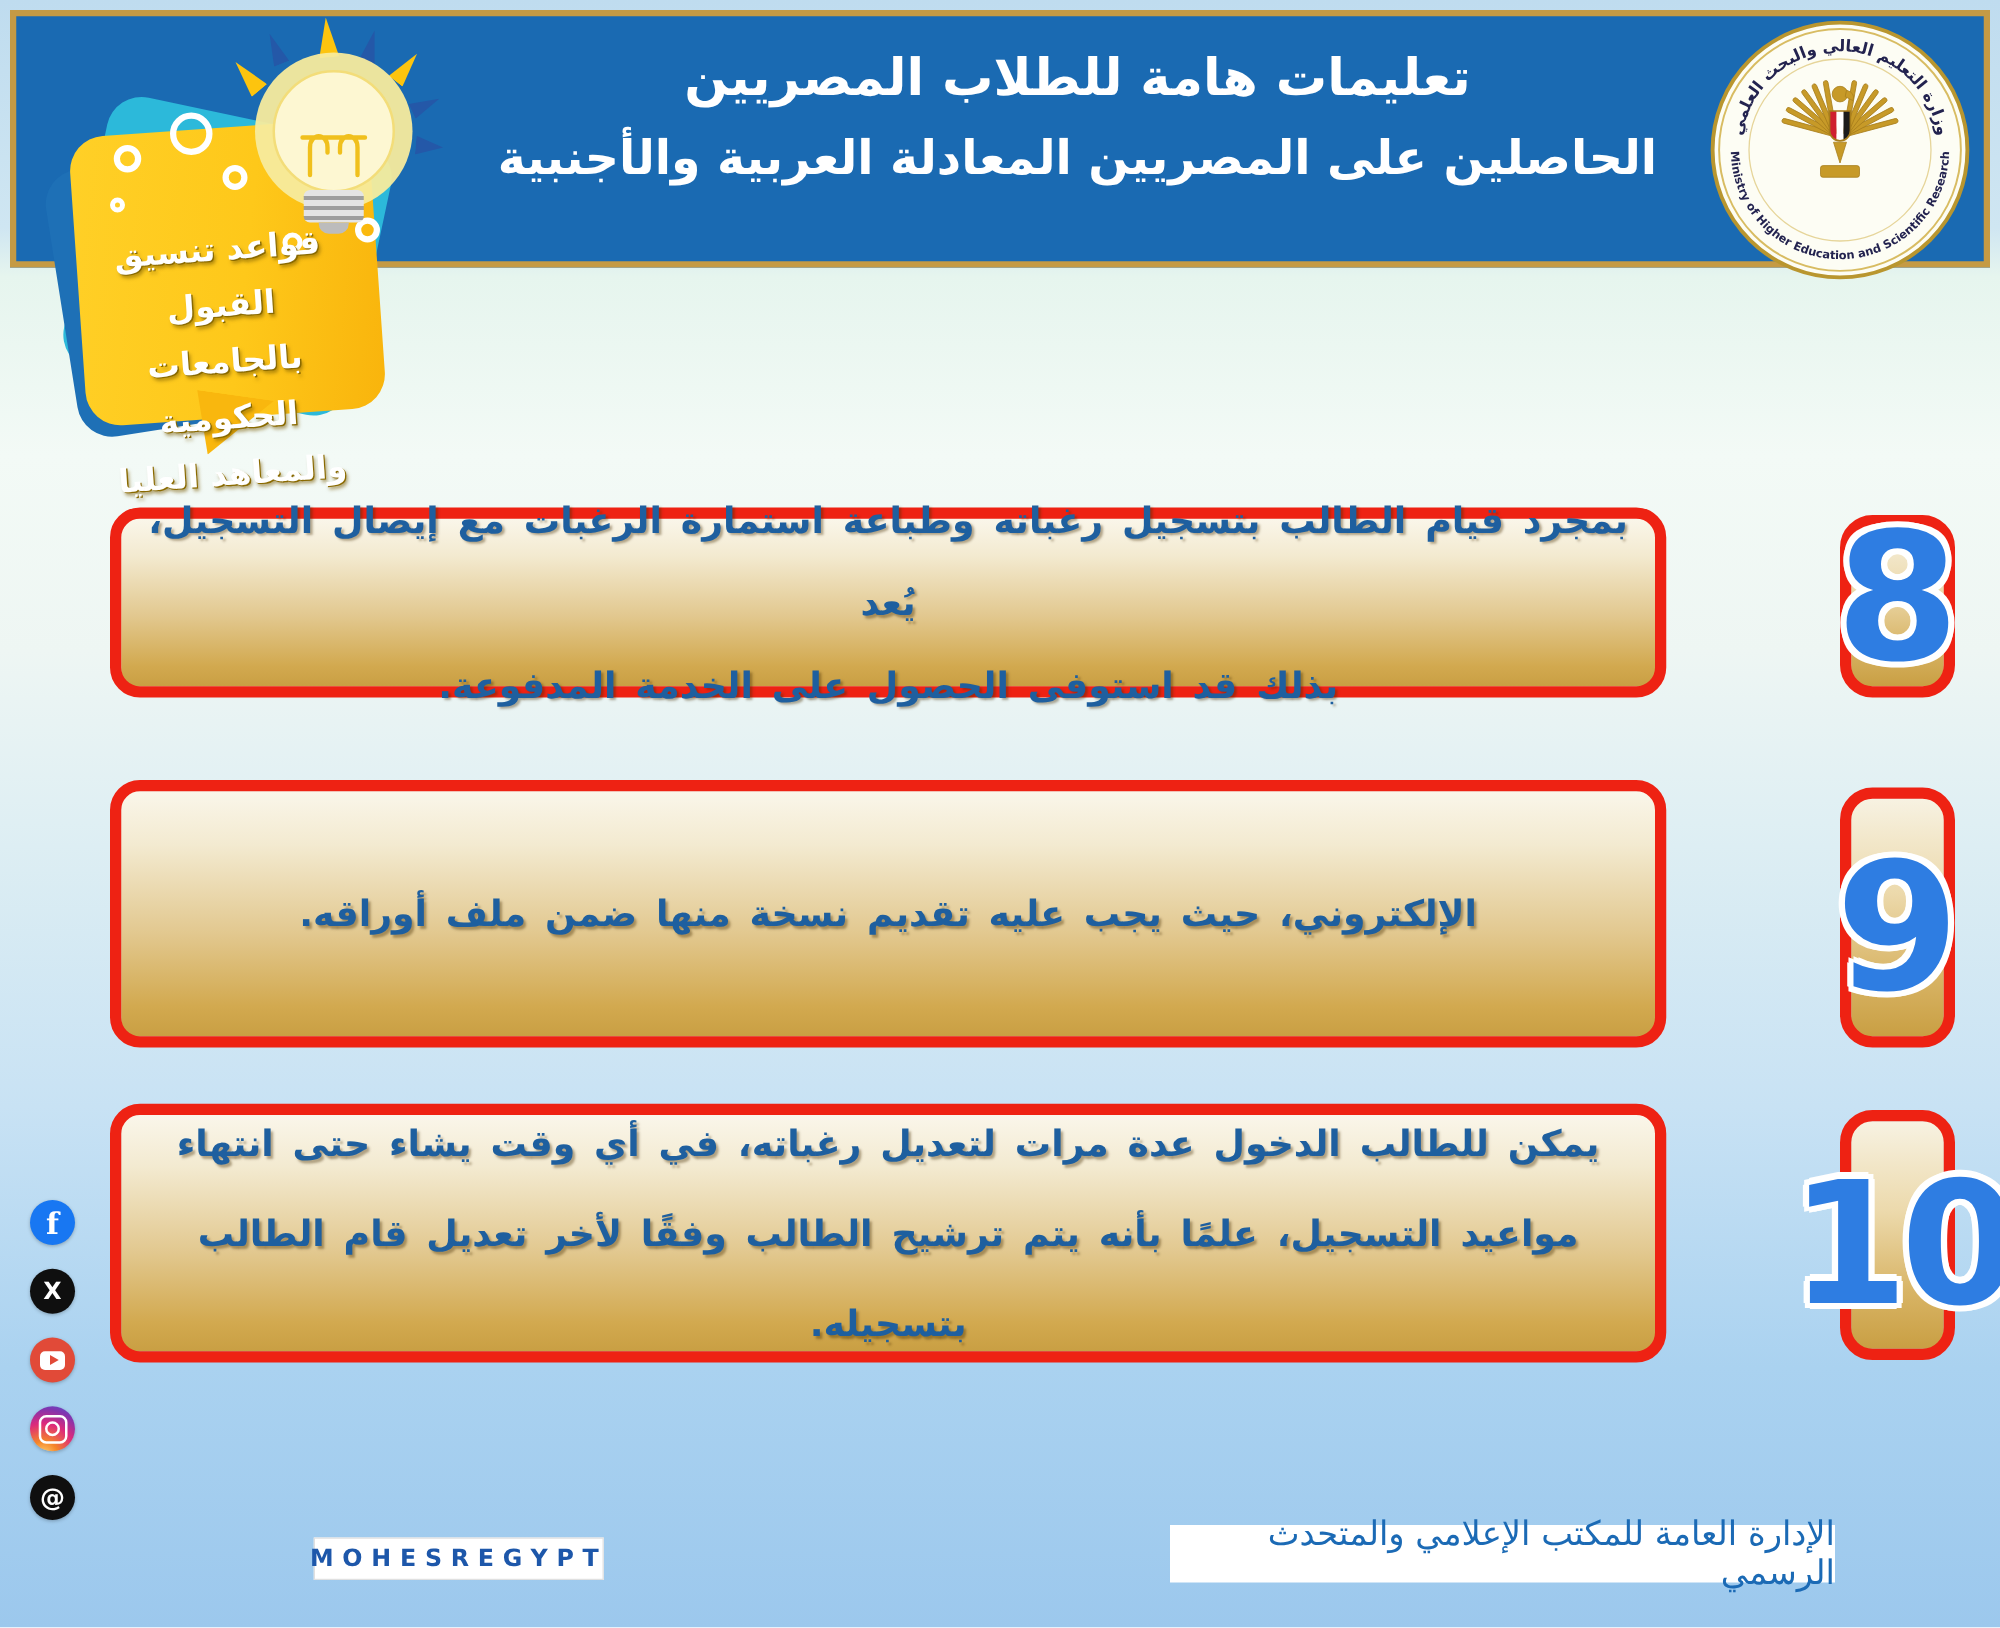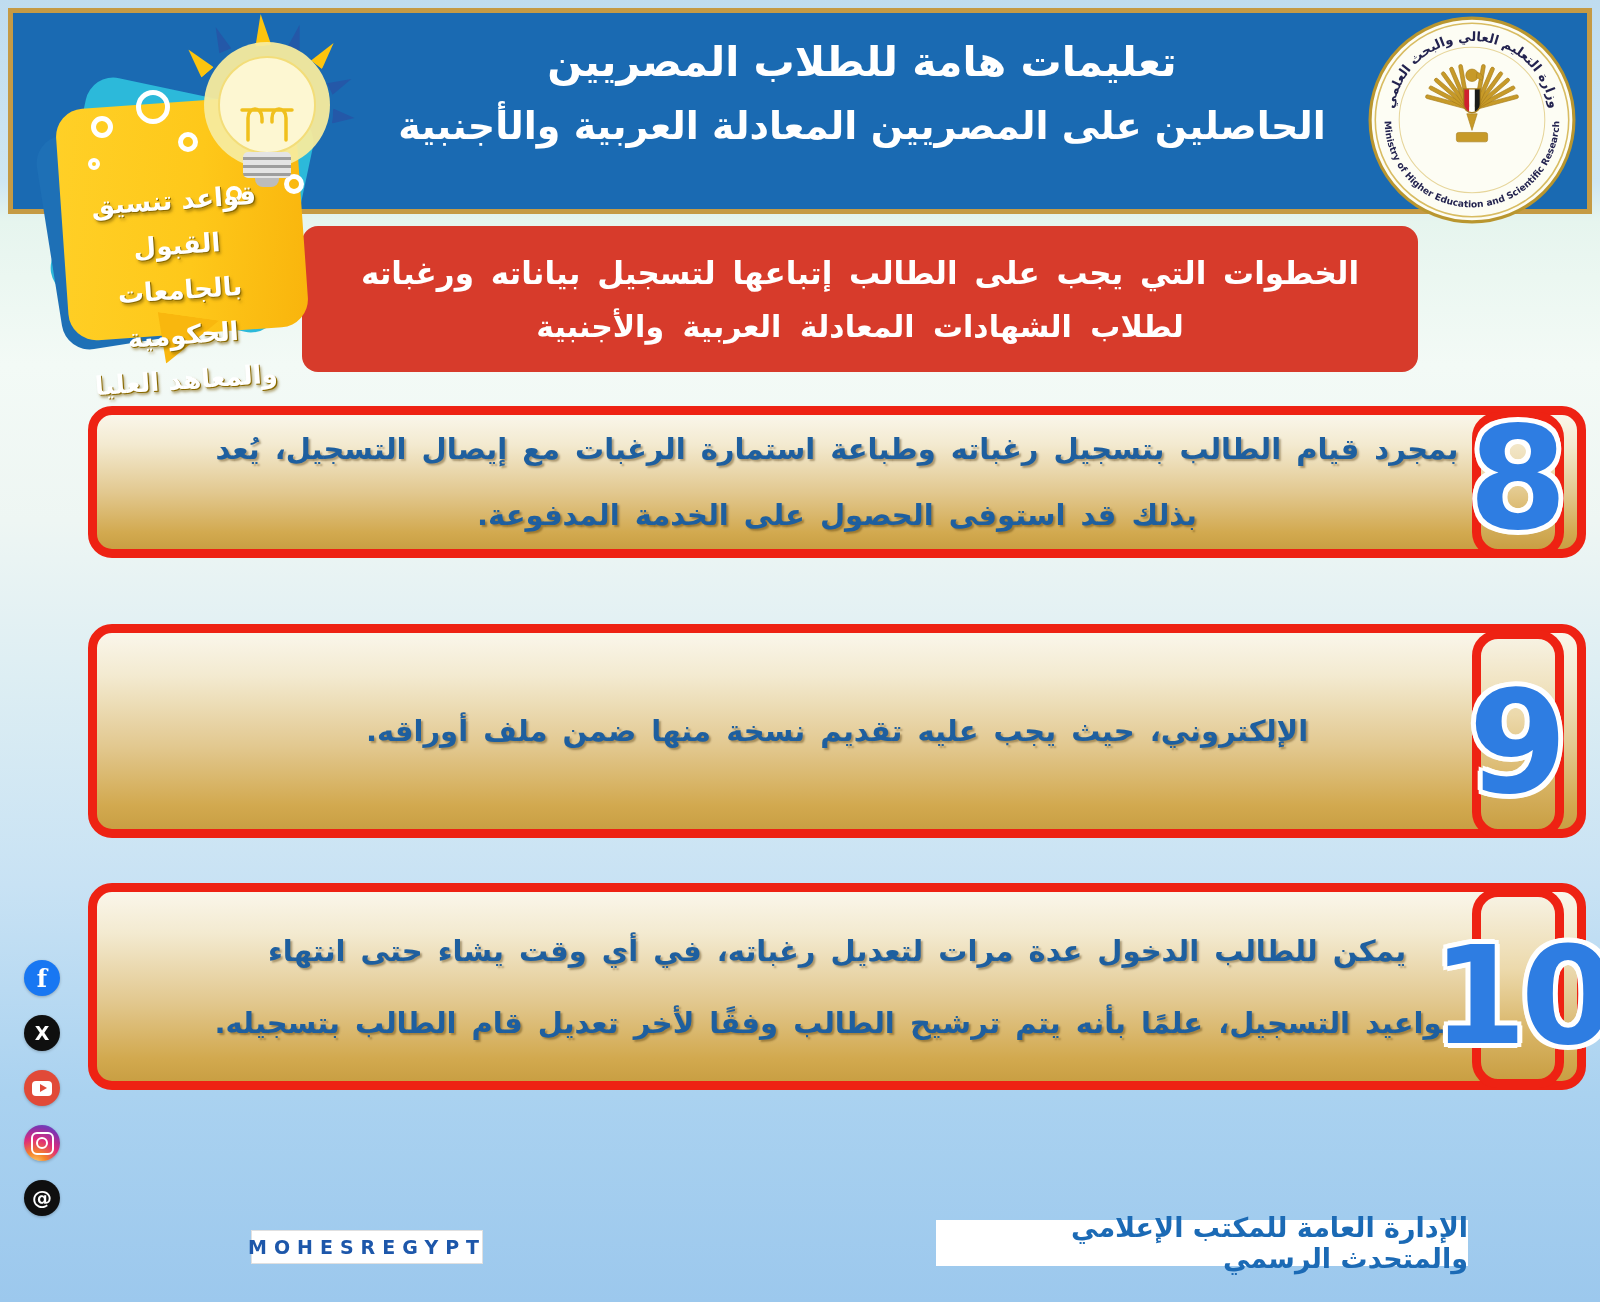--- a/index.html
+++ b/index.html
@@ -54,21 +54,21 @@
     text-shadow:1px 1px 0 #8a6a00,2px 3px 3px rgba(120,90,0,.55);}
 
   
   .banner{left:302px;top:226px;width:1116px;height:146px;background:var(--banner-red);border-radius:16px;
     display:flex;flex-direction:column;justify-content:center;gap:18px;text-align:center;direction:rtl;
     color:#fff;font-weight:bold;z-index:2;}
   .banner .l1{font-size:31px;word-spacing:6px;}
   .banner .l2{font-size:30px;word-spacing:8px;}
 
   
-  .card{left:88px;width:1498px;border:9px solid var(--card-border-red);border-radius:24px;
+  .card{left:88px;width:1245px;border:9px solid var(--card-border-red);border-radius:24px;
     background:linear-gradient(180deg,#faf6ea 0%,#f3ead0 22%,#e2c88f 58%,#d2a94f 88%,#c99f43 100%);
     display:flex;flex-direction:column;justify-content:center;text-align:center;direction:rtl;
     color:var(--card-text-blue);font-weight:bold;font-size:29px;
     text-shadow:2px 2px 2px rgba(70,45,0,.4);word-spacing:5px;}
   .card-8{top:406px;height:152px;line-height:66px;}
   .card-9{top:624px;height:214px;line-height:64px;}
   .card-10{top:883px;height:207px;line-height:72px;align-items:center;}
 
   .tab{left:1472px;width:92px;border:9px solid var(--card-border-red);border-radius:26px;
     background:linear-gradient(180deg,#f7f2e2 0%,#ecd9ab 40%,#d8b465 75%,#c99f43 100%);}
@@ -95,21 +95,21 @@
   .ig-frame{width:19px;height:19px;border:2px solid #fff;border-radius:6px;display:flex;align-items:center;justify-content:center;}
   .ig-lens{width:8px;height:8px;border:2px solid #fff;border-radius:50%;}
   .th{background:#0f0f0f;font-size:20px;}
 
   
   .handle-box{left:251px;top:1230px;width:232px;height:34px;background:#fff;border:1px solid #e0e0e0;
     display:flex;align-items:center;justify-content:center;
     color:var(--footer-text-blue);font-weight:bold;font-size:19px;letter-spacing:7px;z-index:6;}
   .office-box{left:936px;top:1220px;width:532px;height:46px;background:#fff;
     display:flex;align-items:center;justify-content:center;direction:rtl;
-    color:#1b6ab5;font-weight:bold;font-size:27px;z-index:6;}
+    color:#1b6ab5;font-weight:normal;font-size:27px;z-index:6;}
 </style>
 </head>
 <body>
 
 <div class="poster">
 
   <div class="abs header-band"></div>
   <div class="abs header-title">
     <div class="l1">تعليمات هامة للطلاب المصريين</div>
     <div class="l2">الحاصلين على المصريين المعادلة العربية والأجنبية</div>
@@ -187,24 +187,20 @@
       <div class="abs bulb-base"></div>
       <div class="abs bulb-tip"></div>
     </div>
     <div class="abs bubble-text">
       <div>قواعد تنسيق القبول</div>
       <div>بالجامعات الحكومية</div>
       <div>والمعاهد العليا</div>
     </div>
   </div>
 
-  <div class="abs banner">
-    <div class="l1">الخطوات التي يجب على الطالب إتباعها لتسجيل بياناته ورغباته</div>
-    <div class="l2">لطلاب الشهادات المعادلة العربية والأجنبية</div>
-  </div>
 
   <div class="abs card card-8">
     <div>بمجرد قيام الطالب بتسجيل رغباته وطباعة استمارة الرغبات مع إيصال التسجيل، يُعد</div>
     <div>بذلك قد استوفى الحصول على الخدمة المدفوعة.</div>
   </div>
   <div class="abs tab tab-8"></div>
   <div class="abs big-num num-8">8</div>
 
   <div class="abs card card-9">
     <div>الإلكتروني، حيث يجب عليه تقديم نسخة منها ضمن ملف أوراقه.</div>

